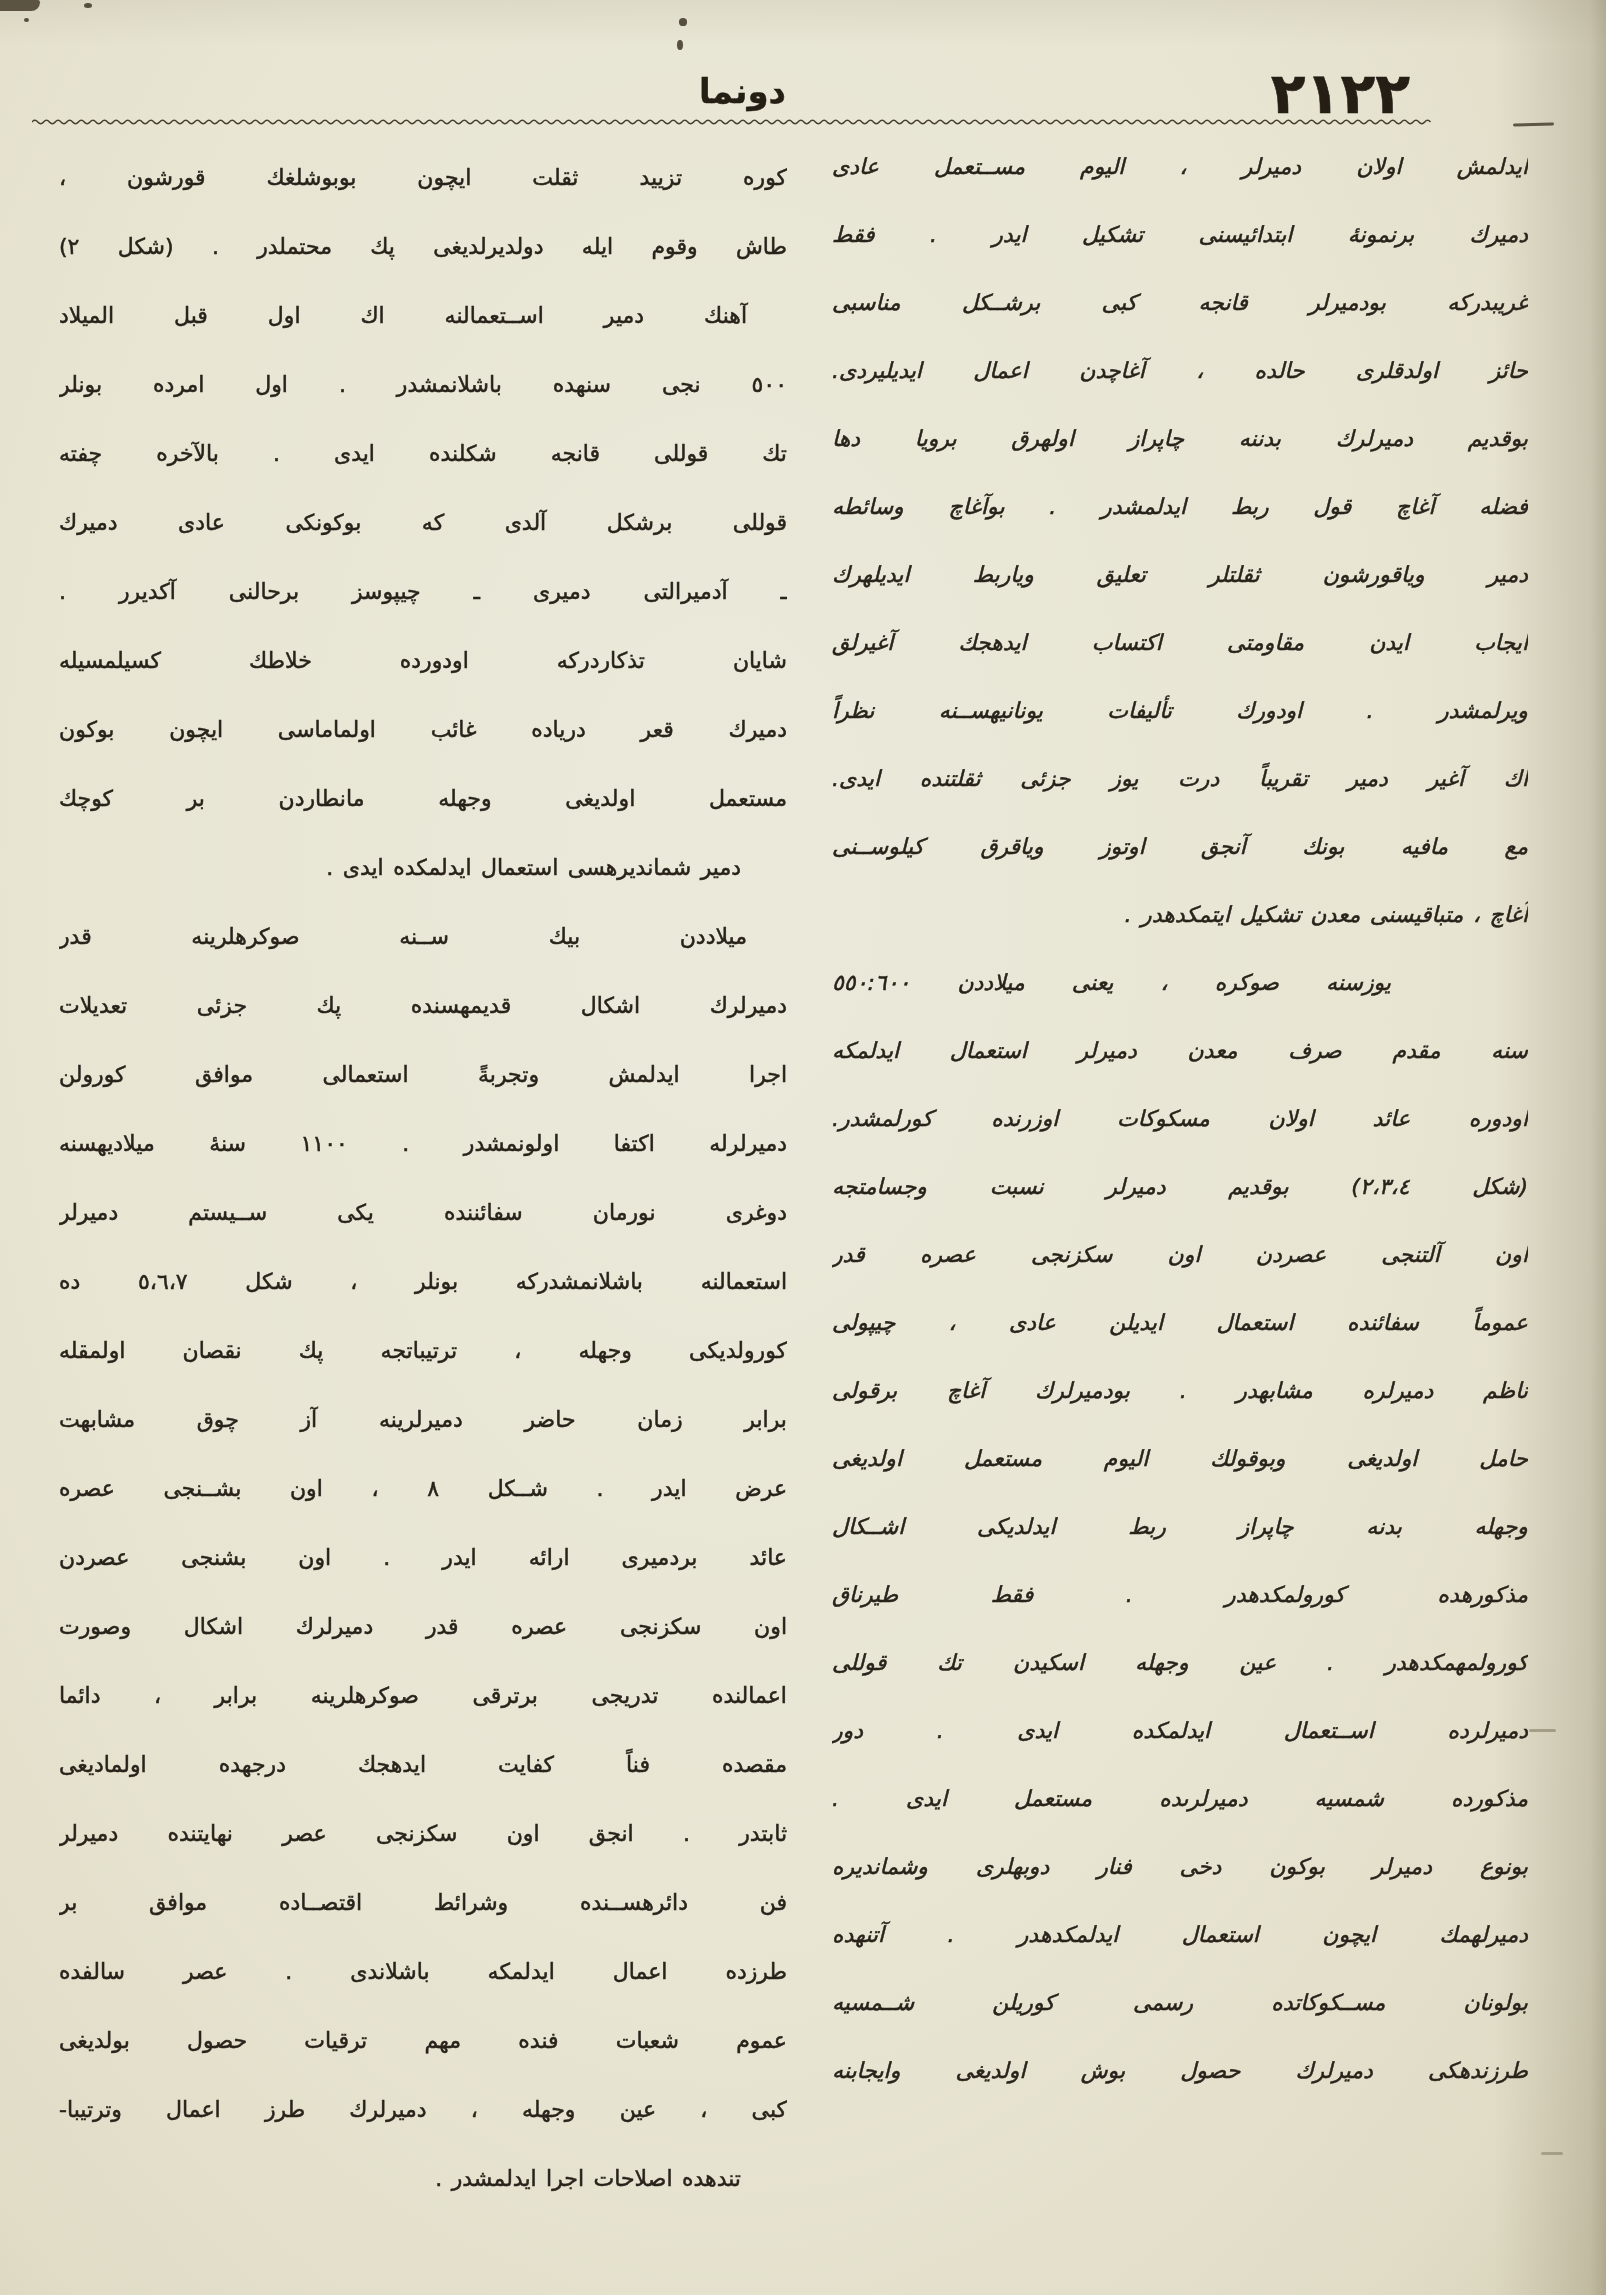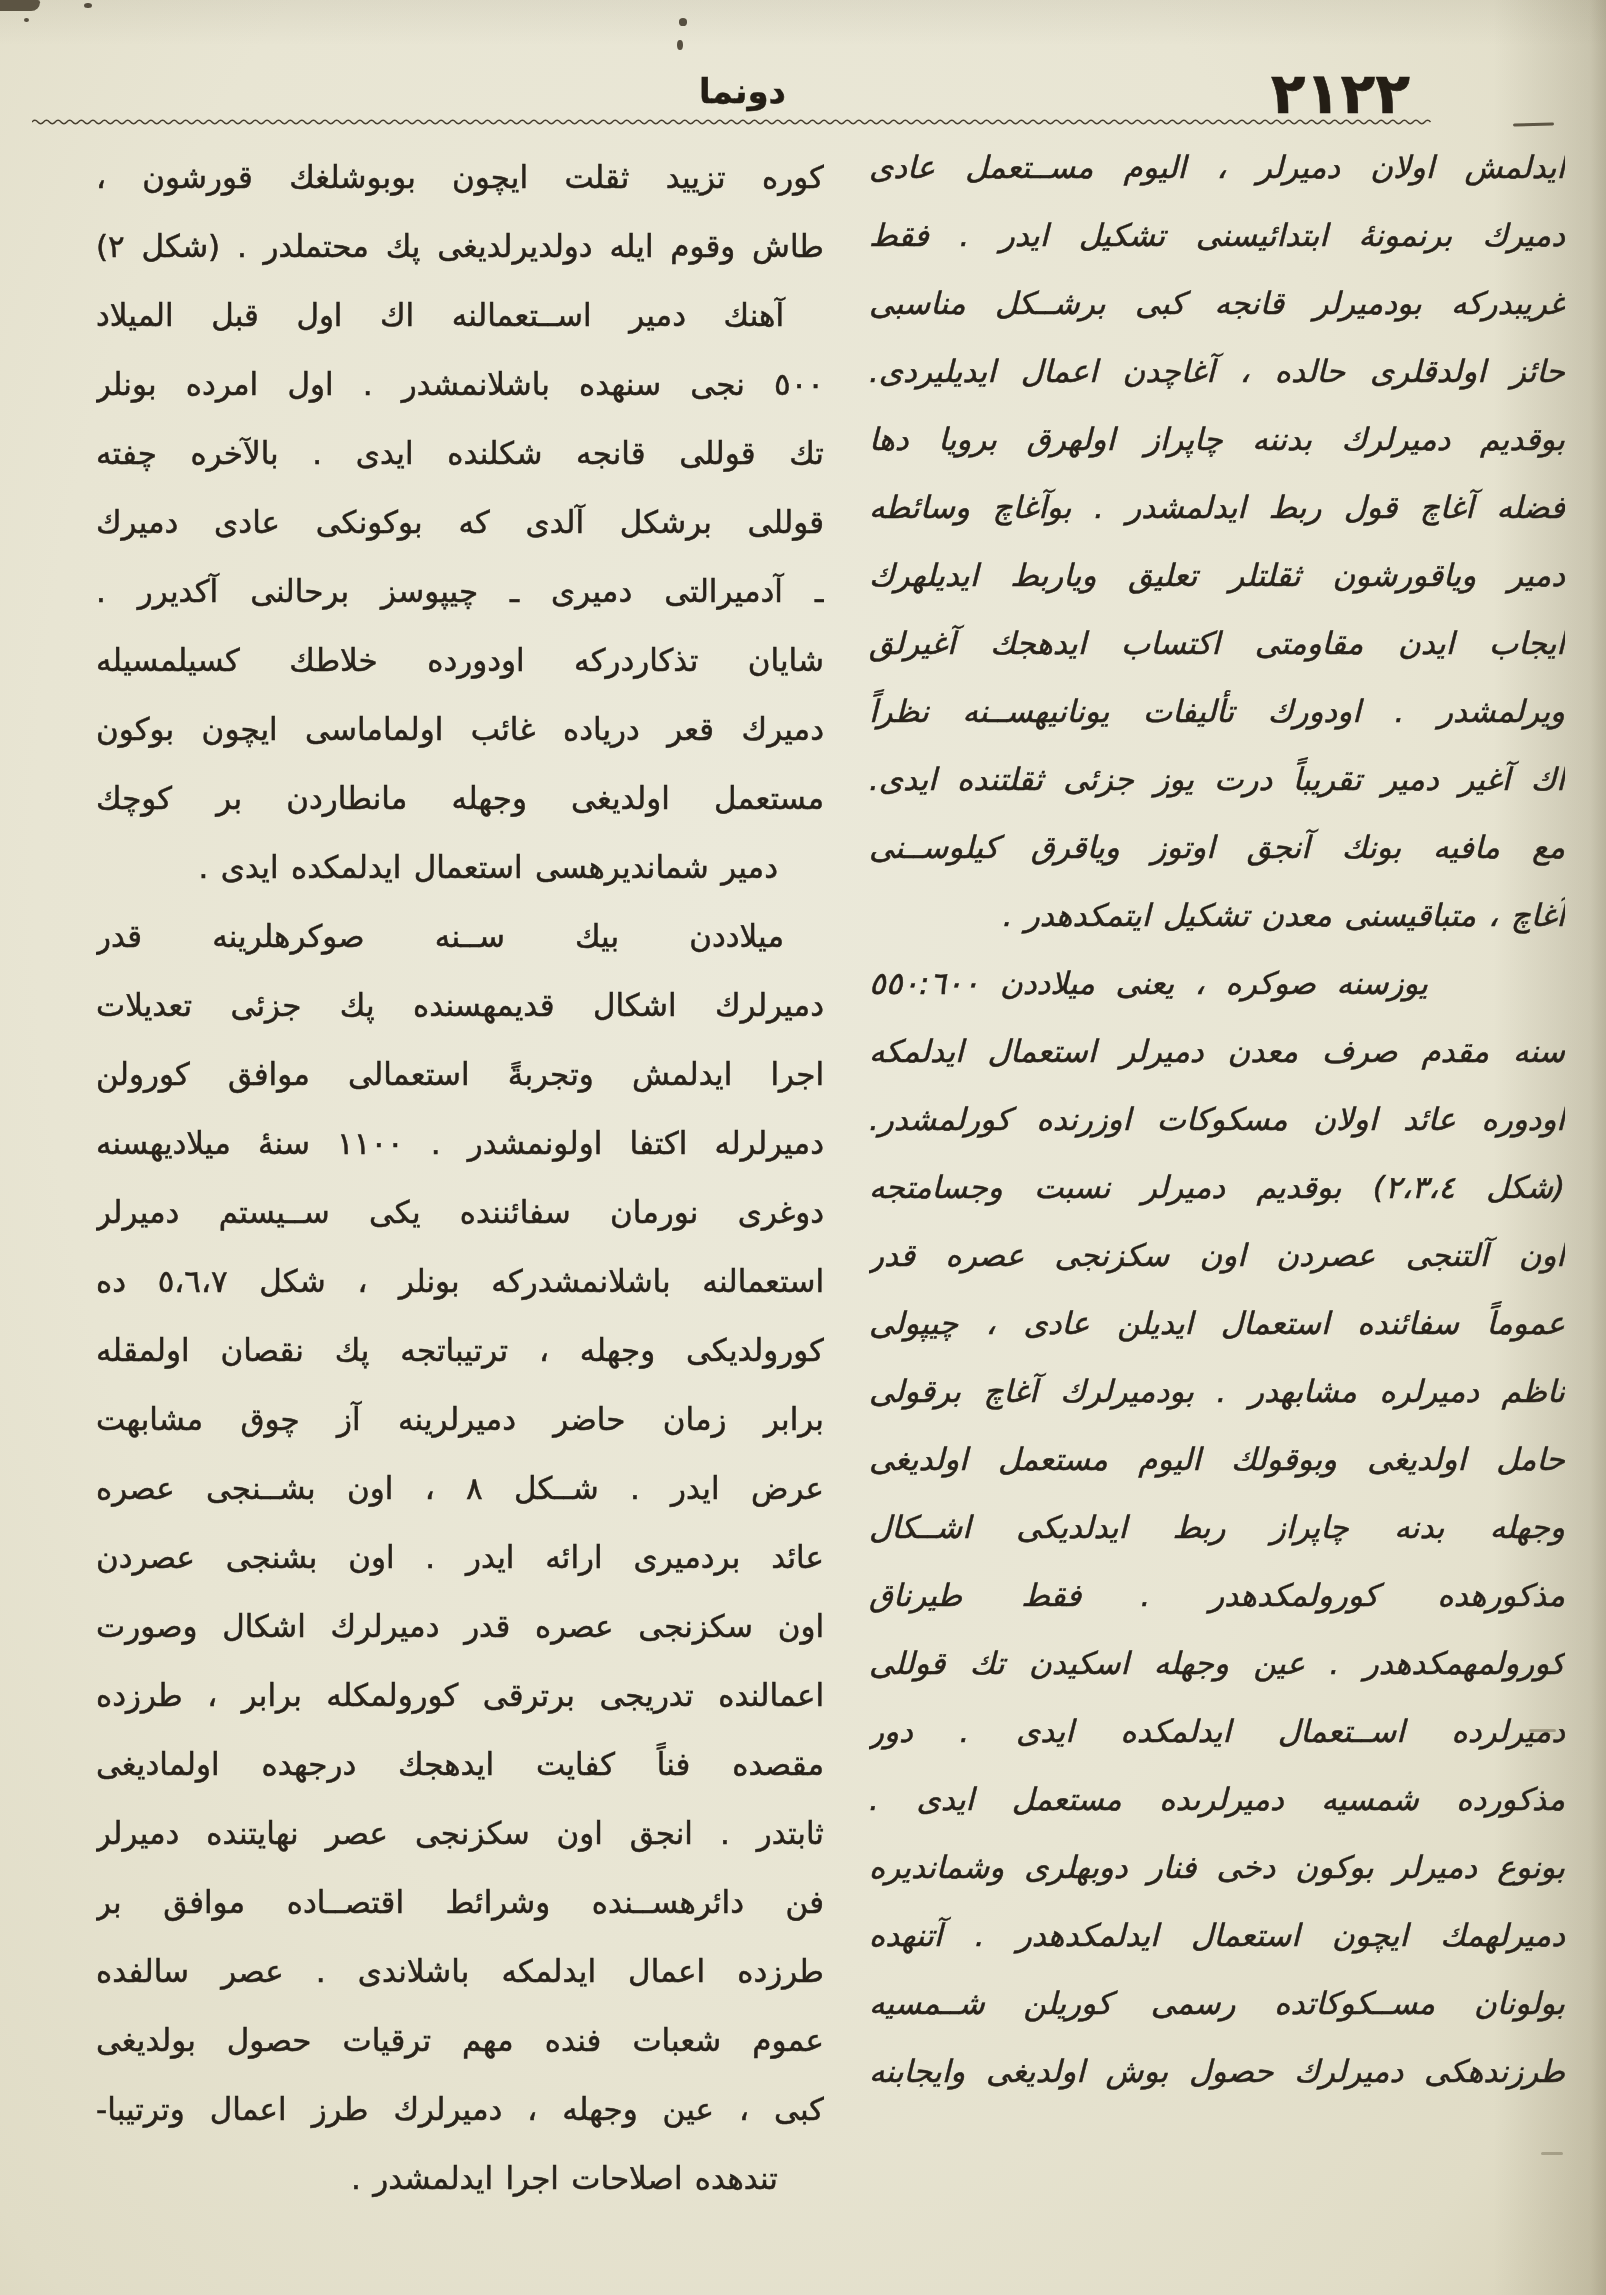--- a/index.html
+++ b/index.html
@@ -32,25 +32,24 @@
     font-size:34px;font-weight:bold;text-align:right;
     color:#241e15;-webkit-text-stroke:0.4px #241e15;
   }
   .wave{position:absolute;left:33px;top:117px;}
   .wave-end-dash{position:absolute;left:1514px;top:123px;width:41px;height:2.5px;background:rgba(62,54,38,.8);border-radius:1.7px;transform:rotate(-1.5deg);}
 
   
   .col{
     position:absolute;
     direction:rtl;
-    font-size:31px;
+    font-size:22px;
     color:#29231b;
     -webkit-text-stroke:0.5px #29231b;
     word-spacing:2.5px;
-    margin-left:37px;
   }
   .col-right{left:833px;top:133px;width:696px;font-style:italic;}
   .col-left{left:60px;top:143px;width:728px;}
   .line{
     height:68px;line-height:68px;
     overflow:hidden;
     text-align:justify;
     text-align-last:justify;
     white-space:normal;
   }
@@ -129,21 +128,21 @@
     <div class="line">دميرلرك اشكال قديمهسنده پك جزئى تعديلات</div>
     <div class="line">اجرا ايدلمش وتجربةً استعمالى موافق كورولن</div>
     <div class="line">دميرلرله اكتفا اولونمشدر . ١١٠٠ سنهٔ ميلاديهسنه</div>
     <div class="line">دوغرى نورمان سفائننده يكى ســيستم دميرلر</div>
     <div class="line">استعمالنه باشلانمشدركه بونلر ، شكل ٥،٦،٧ ده</div>
     <div class="line">كورولديكى وجهله ، ترتيباتجه پك نقصان اولمقله</div>
     <div class="line">برابر زمان حاضر دميرلرينه آز چوق مشابهت</div>
     <div class="line">عرض ايدر . شــكل ٨ ، اون بشــنجى عصره</div>
     <div class="line">عائد بردميرى ارائه ايدر . اون بشنجى عصردن</div>
     <div class="line">اون سكزنجى عصره قدر دميرلرك اشكال وصورت</div>
-    <div class="line">اعمالنده تدريجى برترقى كورولمكله برابر ، طرزده</div>
+    <div class="line">اعمالنده تدريجى برترقى صوكرهلرينه برابر ، دائما</div>
     <div class="line">مقصده فناً كفايت ايدهجك درجهده اولماديغى</div>
     <div class="line">ثابتدر . انجق اون سكزنجى عصر نهايتنده دميرلر</div>
     <div class="line">فن دائرهســنده وشرائط اقتصــاده موافق بر</div>
     <div class="line">طرزده اعمال ايدلمكه باشلاندى . عصر سالفده</div>
     <div class="line">عموم شعبات فنده مهم ترقيات حصول بولديغى</div>
     <div class="line">كبى ، عين وجهله ، دميرلرك طرز اعمال وترتيبا-</div>
     <div class="line para-end ind">تندهده اصلاحات اجرا ايدلمشدر .</div>
   </div>
 
 </div>

